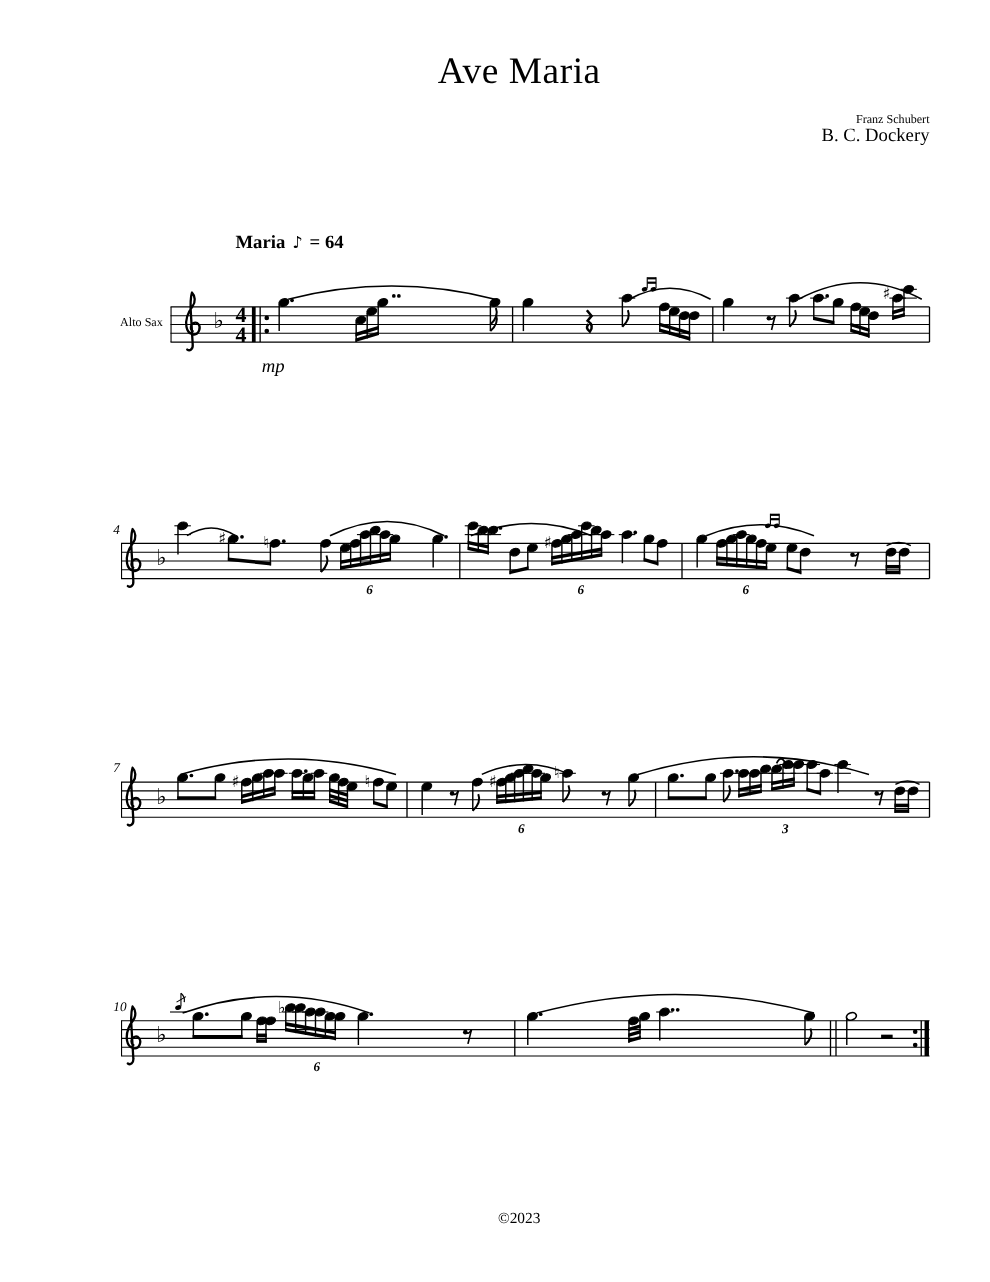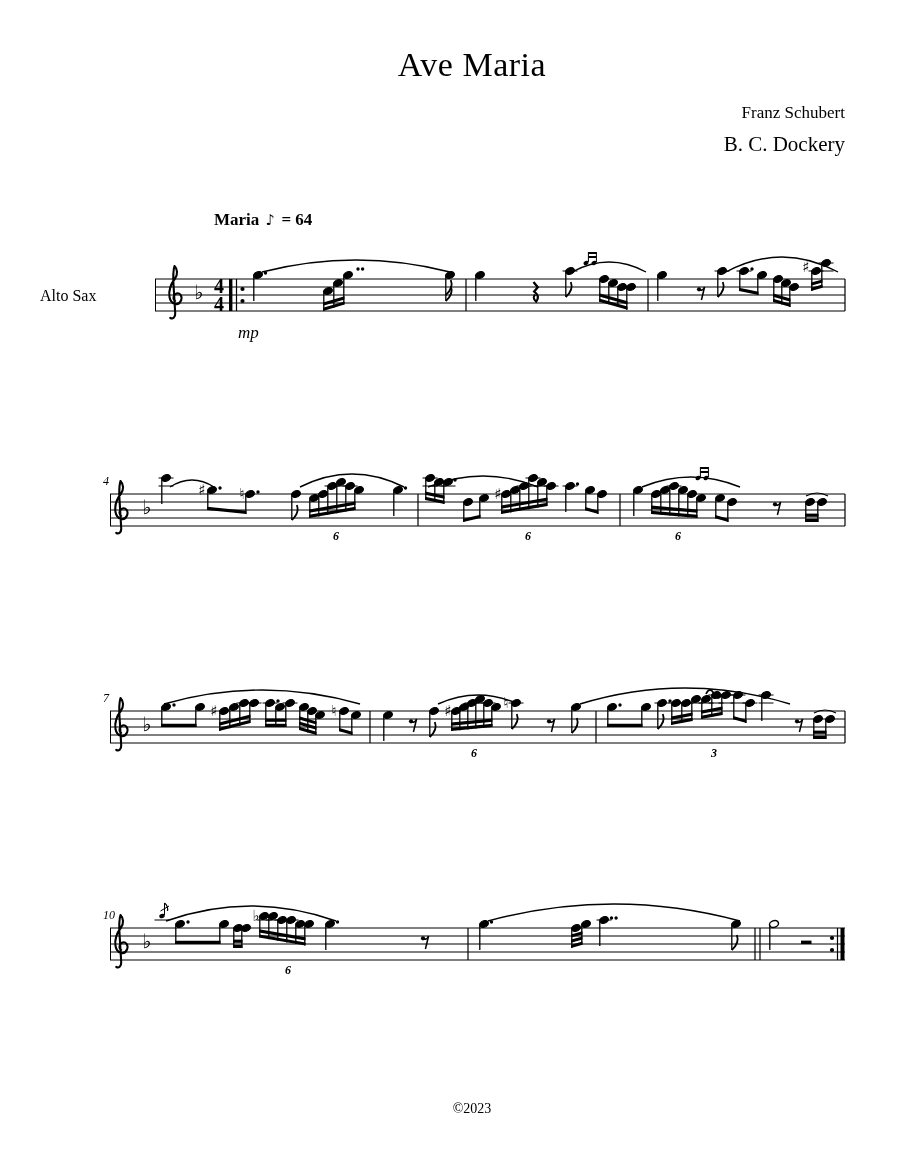--- a/index.html
+++ b/index.html
@@ -1,24 +1,24 @@
 <!DOCTYPE html>
 <html><head>
 <meta charset="utf-8">
 <style>
   html,body{margin:0;padding:0}
   body{position:relative;width:900px;height:1165px;background:#fff;color:#000;
        font-family:"Liberation Serif",serif;overflow:hidden}
   .abs{position:absolute}
   .title{left:22px;top:46px;width:900px;text-align:center;font-size:34px;letter-spacing:.5px}
-  .composer{right:55px;top:103px;font-size:17px}
-  .arranger{right:55px;top:132px;font-size:21px}
+  .composer{right:55px;top:103px;font-size:11px}
+  .arranger{right:55px;top:113px;font-size:17px}
   .tempo{left:214px;top:210px;font-size:17px;font-weight:bold}
   .tempo .tnote{font-family:"DejaVu Sans",sans-serif;font-size:15px;font-weight:bold;padding:0 2px}
-  .instr{left:40px;top:287px;width:108px;font-size:16px}
+  .instr{left:40px;top:287px;width:108px;text-align:right;font-size:11px}
   .dyn{left:238px;top:323px;font-size:17px;font-style:italic;font-weight:normal}
   .copyright{left:22px;top:1101px;width:900px;text-align:center;font-size:14px}
   svg.score{position:absolute;left:0;top:0}
 </style>
 </head>
 <body>
 
 <div class="abs title">Ave Maria</div>
 <div class="abs composer">Franz Schubert</div>
 <div class="abs arranger">B. C. Dockery</div>

